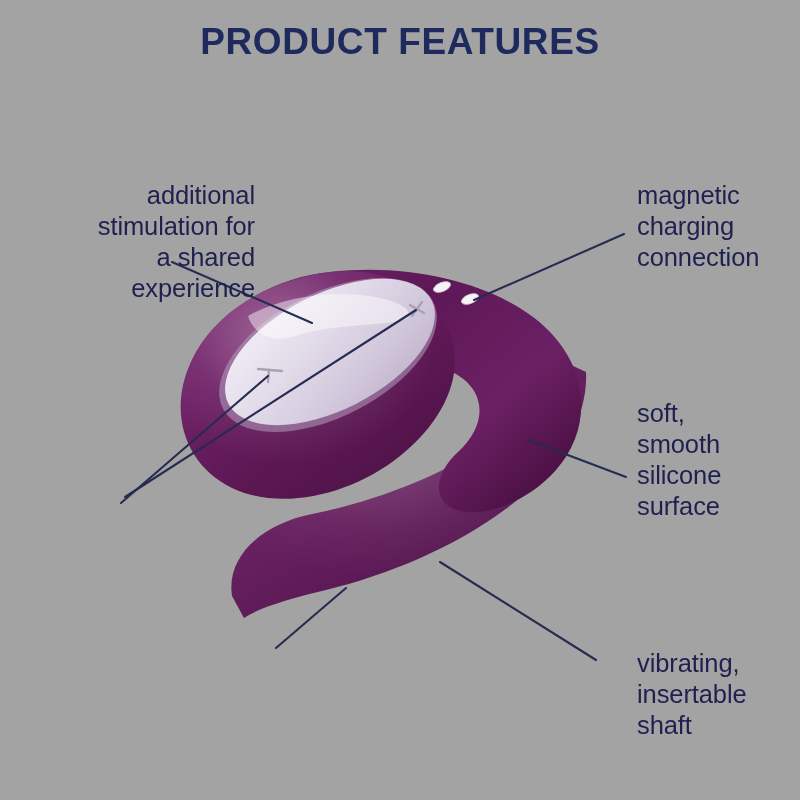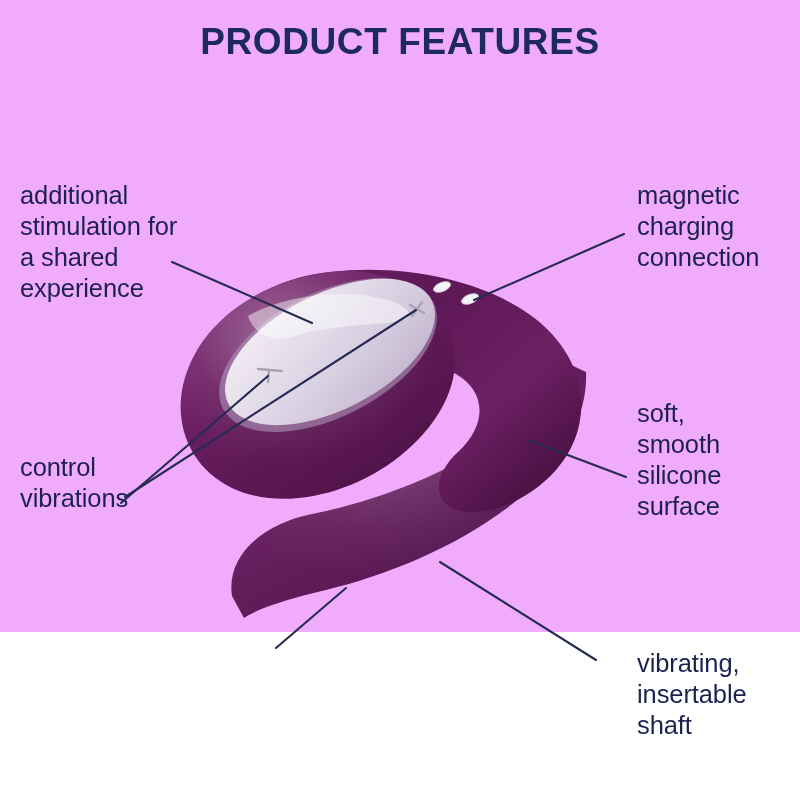--- a/index.html
+++ b/index.html
@@ -11,22 +11,22 @@
     width: 800px;
     height: 800px;
     font-family: "Liberation Sans", sans-serif;
     color: #1e2050;
     position: relative;
     overflow: hidden;
   }
   #infographic {
     position: relative;
     width: 800px;
-    height: 632px;
-    background: #f0abfc;
+    height: 800px;
+    background: #a3a3a3;
   }
   .page-title {
     position: absolute;
     top: 22px;
     left: 0;
     width: 800px;
     text-align: center;
     font-size: 37px;
     font-weight: bold;
     letter-spacing: 0.6px;
@@ -35,21 +35,21 @@
   }
   .callout {
     position: absolute;
     font-size: 25.5px;
     line-height: 1.22;
     color: #1e2050;
     font-weight: 400;
     letter-spacing: -0.1px;
     white-space: pre-line;
   }
-  .callout.left  { text-align: left; }
+  .callout.left  { text-align: right; }
   .callout.right { text-align: left; }
 
   #cl-additional   { left: 20px;  top: 180px; width: 235px; }
   #cl-magnetic     { left: 637px; top: 180px; width: 165px; }
   #cl-control      { left: 20px;  top: 452px; width: 210px; }
   #cl-soft         { left: 637px; top: 398px; width: 165px; }
   #cl-connect      { left: 20px;  top: 648px; width: 340px; }
   #cl-vibrating    { left: 637px; top: 648px; width: 165px; }
 
   #product-svg, #leader-svg {
@@ -195,22 +195,20 @@
 
   <div class="callout left" id="cl-additional">additional
 stimulation for
 a shared
 experience</div>
 
   <div class="callout right" id="cl-magnetic">magnetic
 charging
 connection</div>
 
-  <div class="callout left" id="cl-control">control
-vibrations</div>
 
   <div class="callout right" id="cl-soft">soft,
 smooth
 silicone
 surface</div>
 
 
   <div class="callout right" id="cl-vibrating">vibrating,
 insertable
 shaft</div>

